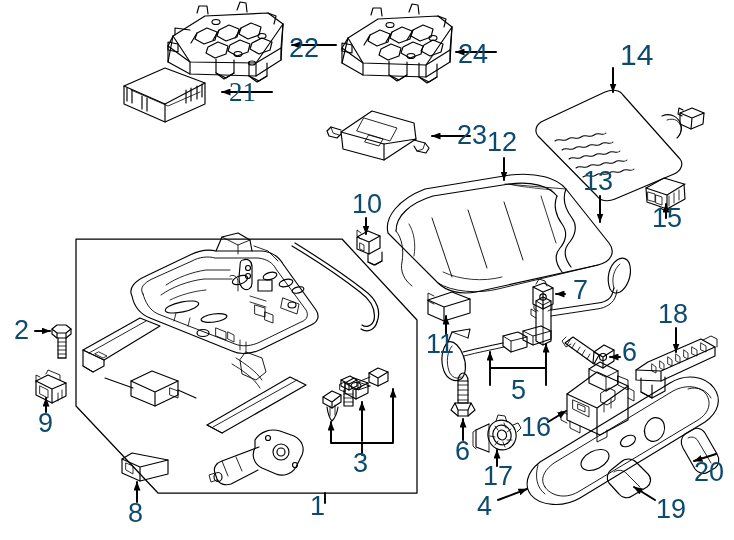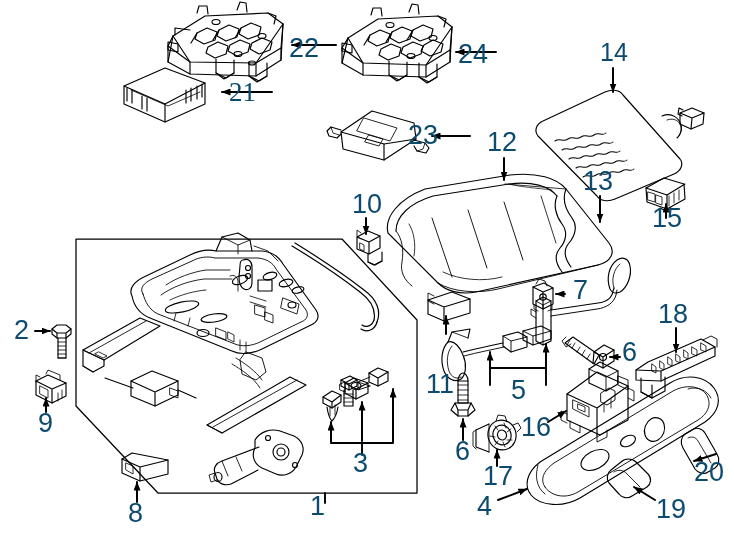--- a/index.html
+++ b/index.html
@@ -498,28 +498,28 @@
   <div class="lbl" style="left:14px;top:317px;font-size:27px;">2</div>
   <div class="lbl" style="left:353px;top:450px;font-size:27px;">3</div>
   <div class="lbl" style="left:477px;top:493px;font-size:27px;">4</div>
   <div class="lbl" style="left:511px;top:377px;font-size:27px;">5</div>
   <div class="lbl" style="left:622px;top:339px;font-size:27px;">6</div>
   <div class="lbl" style="left:455px;top:438px;font-size:27px;">6</div>
   <div class="lbl" style="left:573px;top:277px;font-size:27px;">7</div>
   <div class="lbl" style="left:128px;top:500px;font-size:27px;">8</div>
   <div class="lbl" style="left:38px;top:410px;font-size:27px;">9</div>
   <div class="lbl" style="left:352px;top:191px;font-size:27px;">10</div>
-  <div class="lbl" style="left:426px;top:331px;font-size:27px;margin-top:40px;">11</div>
+  <div class="lbl" style="left:426px;top:331px;font-size:27px;">11</div>
   <div class="lbl" style="left:487px;top:129px;font-size:27px;">12</div>
   <div class="lbl" style="left:583px;top:168px;font-size:27px;">13</div>
-  <div class="lbl" style="left:600px;top:40px;font-size:25px;">14</div>
+  <div class="lbl" style="left:620px;top:40px;font-size:30px;">14</div>
   <div class="lbl" style="left:652px;top:205px;font-size:27px;">15</div>
   <div class="lbl" style="left:521px;top:414px;font-size:27px;">16</div>
   <div class="lbl" style="left:483px;top:463px;font-size:27px;">17</div>
   <div class="lbl" style="left:658px;top:301px;font-size:27px;">18</div>
   <div class="lbl" style="left:656px;top:496px;font-size:27px;">19</div>
   <div class="lbl" style="left:694px;top:459px;font-size:27px;">20</div>
   <div class="lbl" style="left:229px;top:79px;font-size:27px;font-family:Liberation Serif, serif;">21</div>
   <div class="lbl" style="left:289px;top:35px;font-size:27px;">22</div>
-  <div class="lbl" style="left:408px;top:122px;font-size:27px;">23</div>
+  <div class="lbl" style="left:457px;top:122px;font-size:27px;">23</div>
   <div class="lbl" style="left:458px;top:41px;font-size:27px;text-align:center;">24</div>
 
 </div>
 
 </body></html>

